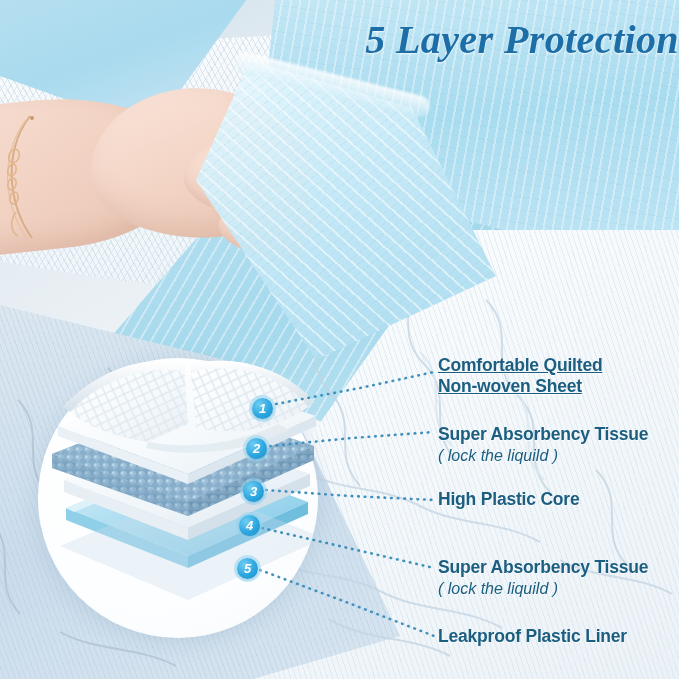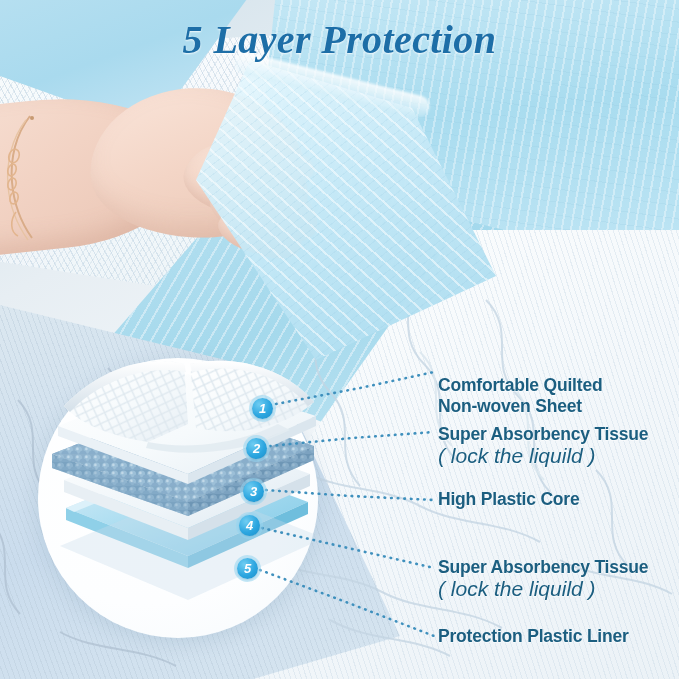--- a/index.html
+++ b/index.html
@@ -148,42 +148,42 @@
     position:absolute;width:21px;height:21px;border-radius:50%;
     background:radial-gradient(circle at 34% 30%,#6fcdf2 0%,#2ca6e0 55%,#1b8ec9 100%);
     box-shadow:0 0 0 3px rgba(150,214,241,.55), 0 1px 2px rgba(20,90,130,.35);
     color:#fff;font-weight:bold;font-style:italic;
     font-size:13px;line-height:21px;text-align:center;
     font-family:"Liberation Sans", sans-serif;
   }
 
   
   .title{
-    position:absolute;left:0;top:16px;width:679px;text-align:center;
+    position:absolute;left:0;top:16px;width:679px;text-align:right;
     font-family:"Liberation Serif", serif;
     font-weight:bold;font-style:italic;font-size:40px;
     color:#1d6ea7;letter-spacing:.4px;
     text-shadow:0 1px 2px rgba(255,255,255,.85);
   }
 
   
   .label{
     position:absolute;left:438px;
     color:#1b5e80;
     font-family:"Liberation Sans", sans-serif;
     font-weight:bold;font-size:17.5px;line-height:21px;
     letter-spacing:-.2px;
     text-shadow:0 1px 1px rgba(255,255,255,.7);
     white-space:nowrap;
   }
   .label .sub{
-    display:block;font-weight:normal;font-style:italic;font-size:21px;
+    display:block;font-weight:normal;font-style:italic;font-size:16px;
     letter-spacing:0;
   }
-  #lb1{top:375px;}
+  #lb1{top:355px;text-decoration:underline;}
   #lb2{top:424px;}
   #lb3{top:489px;}
   #lb4{top:557px;}
   #lb5{top:626px;}
 </style>
 </head>
 <body>
 
 <div id="stage">
 
@@ -355,16 +355,16 @@
   <div class="label" id="lb3">
     <span>High Plastic Core</span>
   </div>
 
   <div class="label" id="lb4">
     <span>Super Absorbency Tissue</span>
     <span class="sub">( lock the liquild )</span>
   </div>
 
   <div class="label" id="lb5">
-    <span>Protection Plastic Liner</span>
+    <span>Leakproof Plastic Liner</span>
   </div>
 
 </div>
 
 </body></html>

